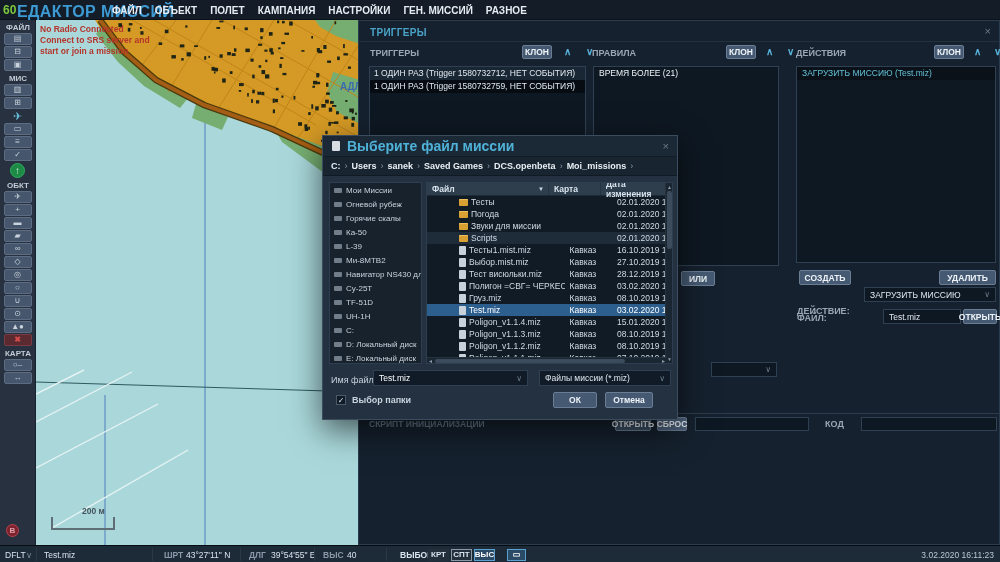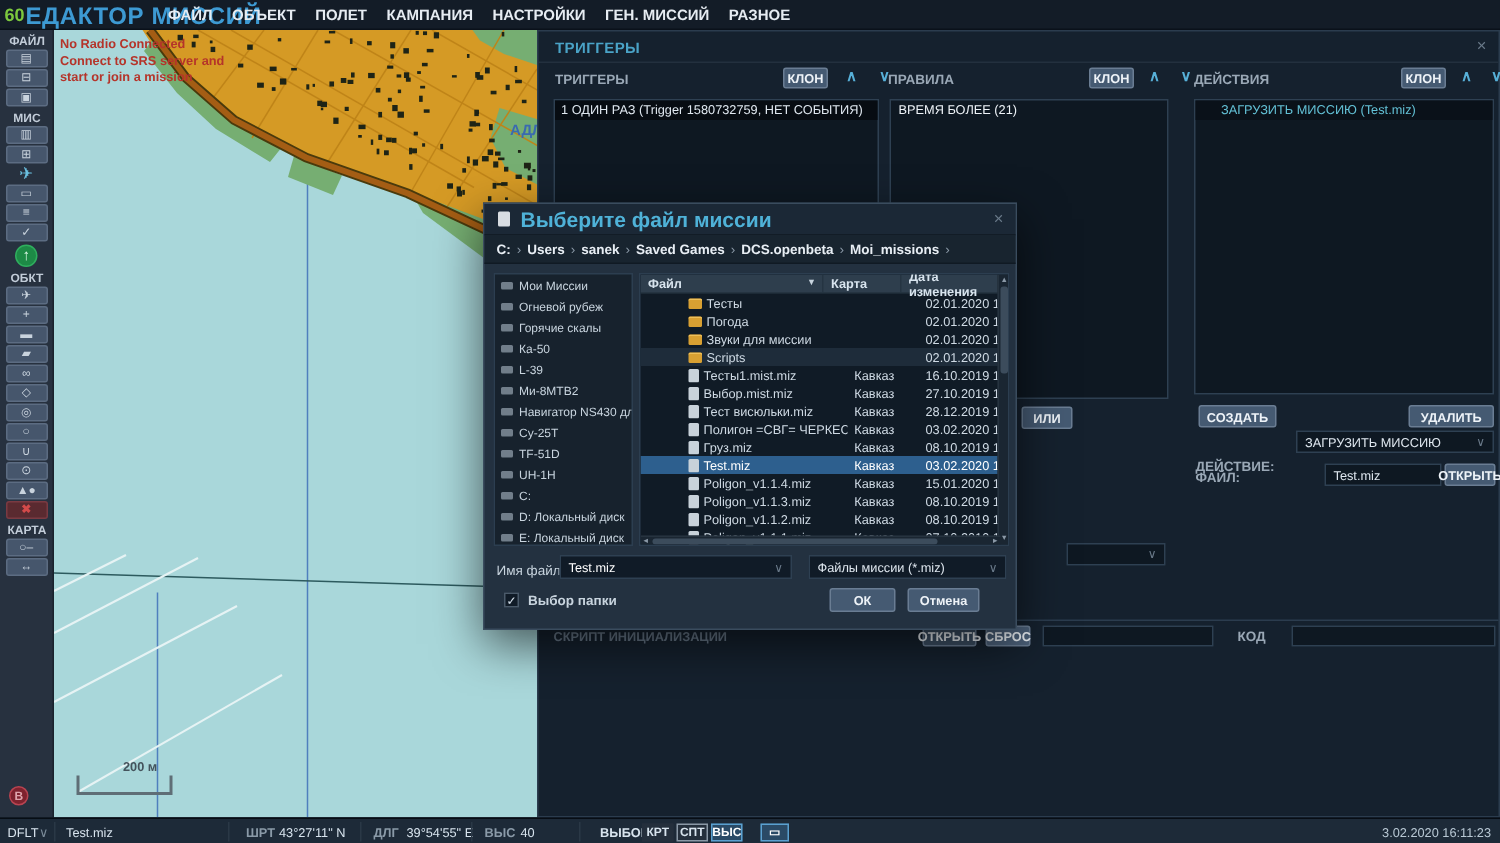--- a/index.html
+++ b/index.html
@@ -40,21 +40,21 @@
   #twin-close{right:8px;top:4px;color:#6a7a8a;font-size:11px;}
   #twin-hr{left:0;top:20px;width:100%;border-top:1px solid #23303e;}
   .sec-label{color:#9aa8b6;font-size:9px;font-weight:bold;}
   .btn{background:#455a72;border:1px solid #6a7d93;border-radius:2px;color:#eef3f8;font-weight:bold;font-size:8.5px;
        text-align:center;display:flex;align-items:center;justify-content:center;}
   .arr{color:#57b0d8;font-weight:bold;font-size:10px;line-height:14px;}
   .listbox{background:#0e1822;border:1px solid #2e4052;}
   .titem{height:13px;line-height:13px;font-size:8.5px;color:#e0e8f0;padding-left:4px;background:#192634;white-space:nowrap;overflow:hidden;}
   .titem.selected{background:#070c12;}
   .ritem{height:13px;line-height:13px;font-size:8.5px;color:#eef3f8;padding-left:5px;white-space:nowrap;}
-  .aitem{height:13px;line-height:13px;font-size:8.5px;color:var(--link);padding-left:17px;background:#0a1119;white-space:nowrap;}
+  .aitem{height:13px;line-height:13px;font-size:8.5px;color:var(--link);padding-left:5px;background:#0a1119;white-space:nowrap;}
   .field{background:#0e1822;border:1px solid #2e4052;color:#dfe7ef;font-size:8.5px;display:flex;align-items:center;padding:0 5px;}
   .field .chev{margin-left:auto;color:#6a7a8a;font-size:8px;}
   .flabel{color:#9aa8b6;font-size:9px;font-weight:bold;}
 
   
   #dialog{left:322px;top:135px;width:356px;height:285px;background:#233140;border:1px solid #3a4c5e;z-index:20;
           box-shadow:0 10px 30px rgba(0,0,0,.6);}
   #dlg-titlebar{left:0;top:0;width:100%;height:21px;background:#1b2836;border-bottom:1px solid #121c26;display:flex;align-items:center;}
   #dlg-doc-icon{width:8px;height:10px;background:#d8dde2;border-radius:1px;margin:0 7px 0 9px;}
   #dlg-title{color:#4fb2d8;font-weight:bold;font-size:14px;}
@@ -266,20 +266,21 @@
   <div id="twin" class="abs">
     <div id="twin-title" class="abs">ТРИГГЕРЫ</div>
     <div id="twin-close" class="abs">×</div>
     <div id="twin-hr" class="abs"></div>
 
     <div class="abs sec-label" style="left:11px;top:27px;">ТРИГГЕРЫ</div>
     <div class="abs btn" style="left:163px;top:24px;width:30px;height:14px;">КЛОН</div>
     <div class="abs arr" style="left:205px;top:24px;">∧</div>
     <div class="abs arr" style="left:227px;top:24px;">∨</div>
     <div class="abs listbox" id="trig-list" style="left:10px;top:45px;width:217px;height:200px;">
+        <div class="titem">1 ОДИН РАЗ (Trigger 1580732712, НЕТ СОБЫТИЯ)</div>
         <div class="titem selected">1 ОДИН РАЗ (Trigger 1580732759, НЕТ СОБЫТИЯ)</div>
       </div>
 
     <div class="abs sec-label" style="left:233px;top:27px;">ПРАВИЛА</div>
     <div class="abs btn" style="left:367px;top:24px;width:30px;height:14px;">КЛОН</div>
     <div class="abs arr" style="left:407px;top:24px;">∧</div>
     <div class="abs arr" style="left:428px;top:24px;">∨</div>
     <div class="abs listbox" id="rule-list" style="left:234px;top:45px;width:186px;height:200px;">
         <div class="ritem">ВРЕМЯ БОЛЕЕ (21)</div>
       </div>

